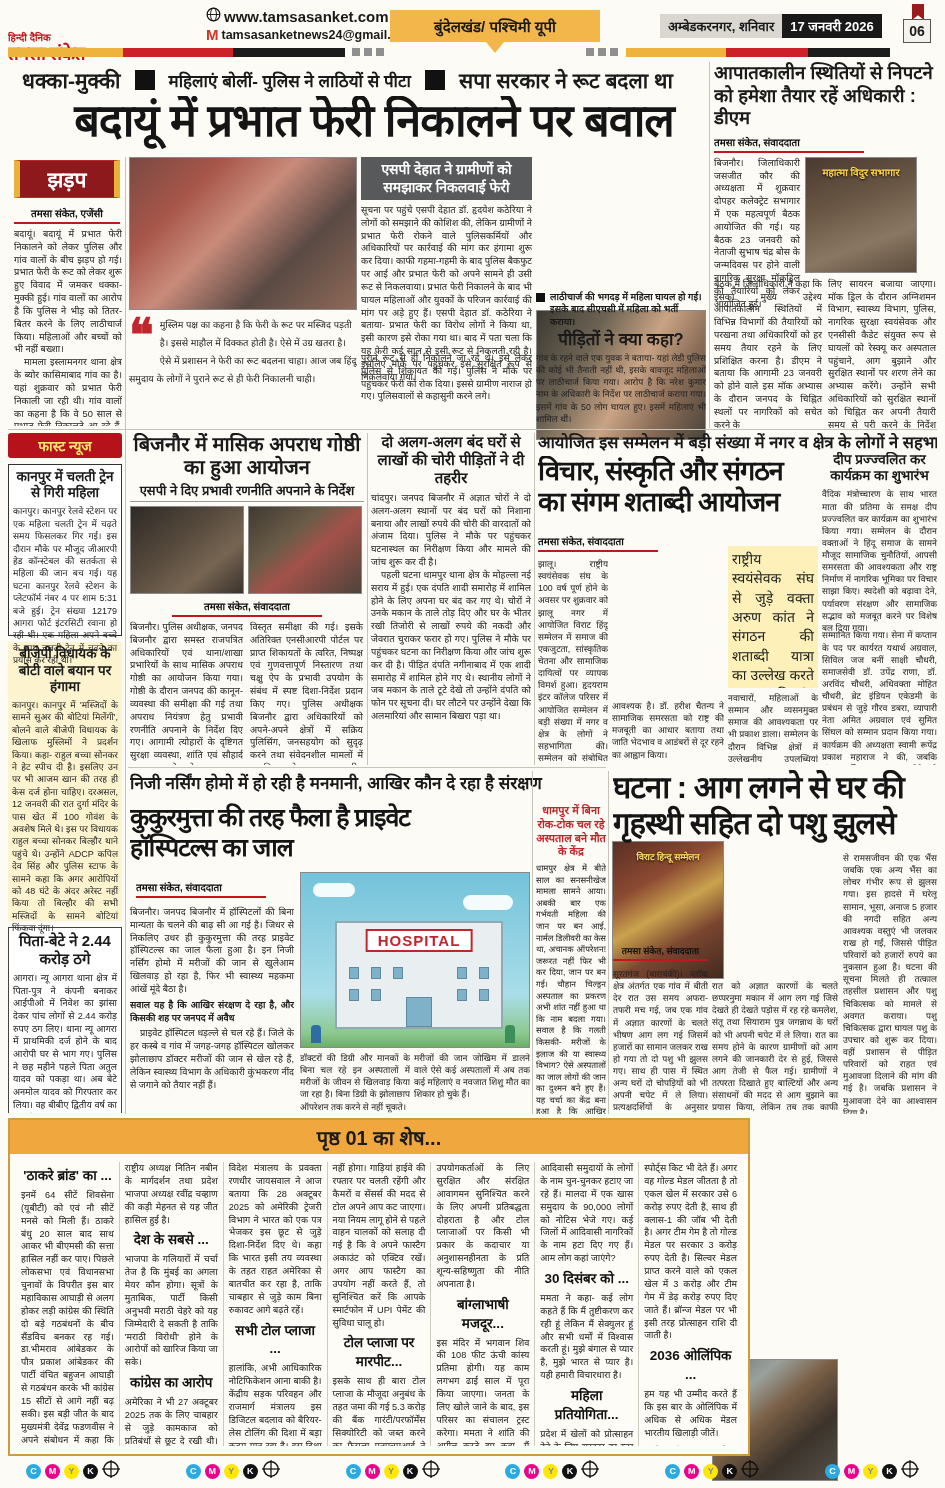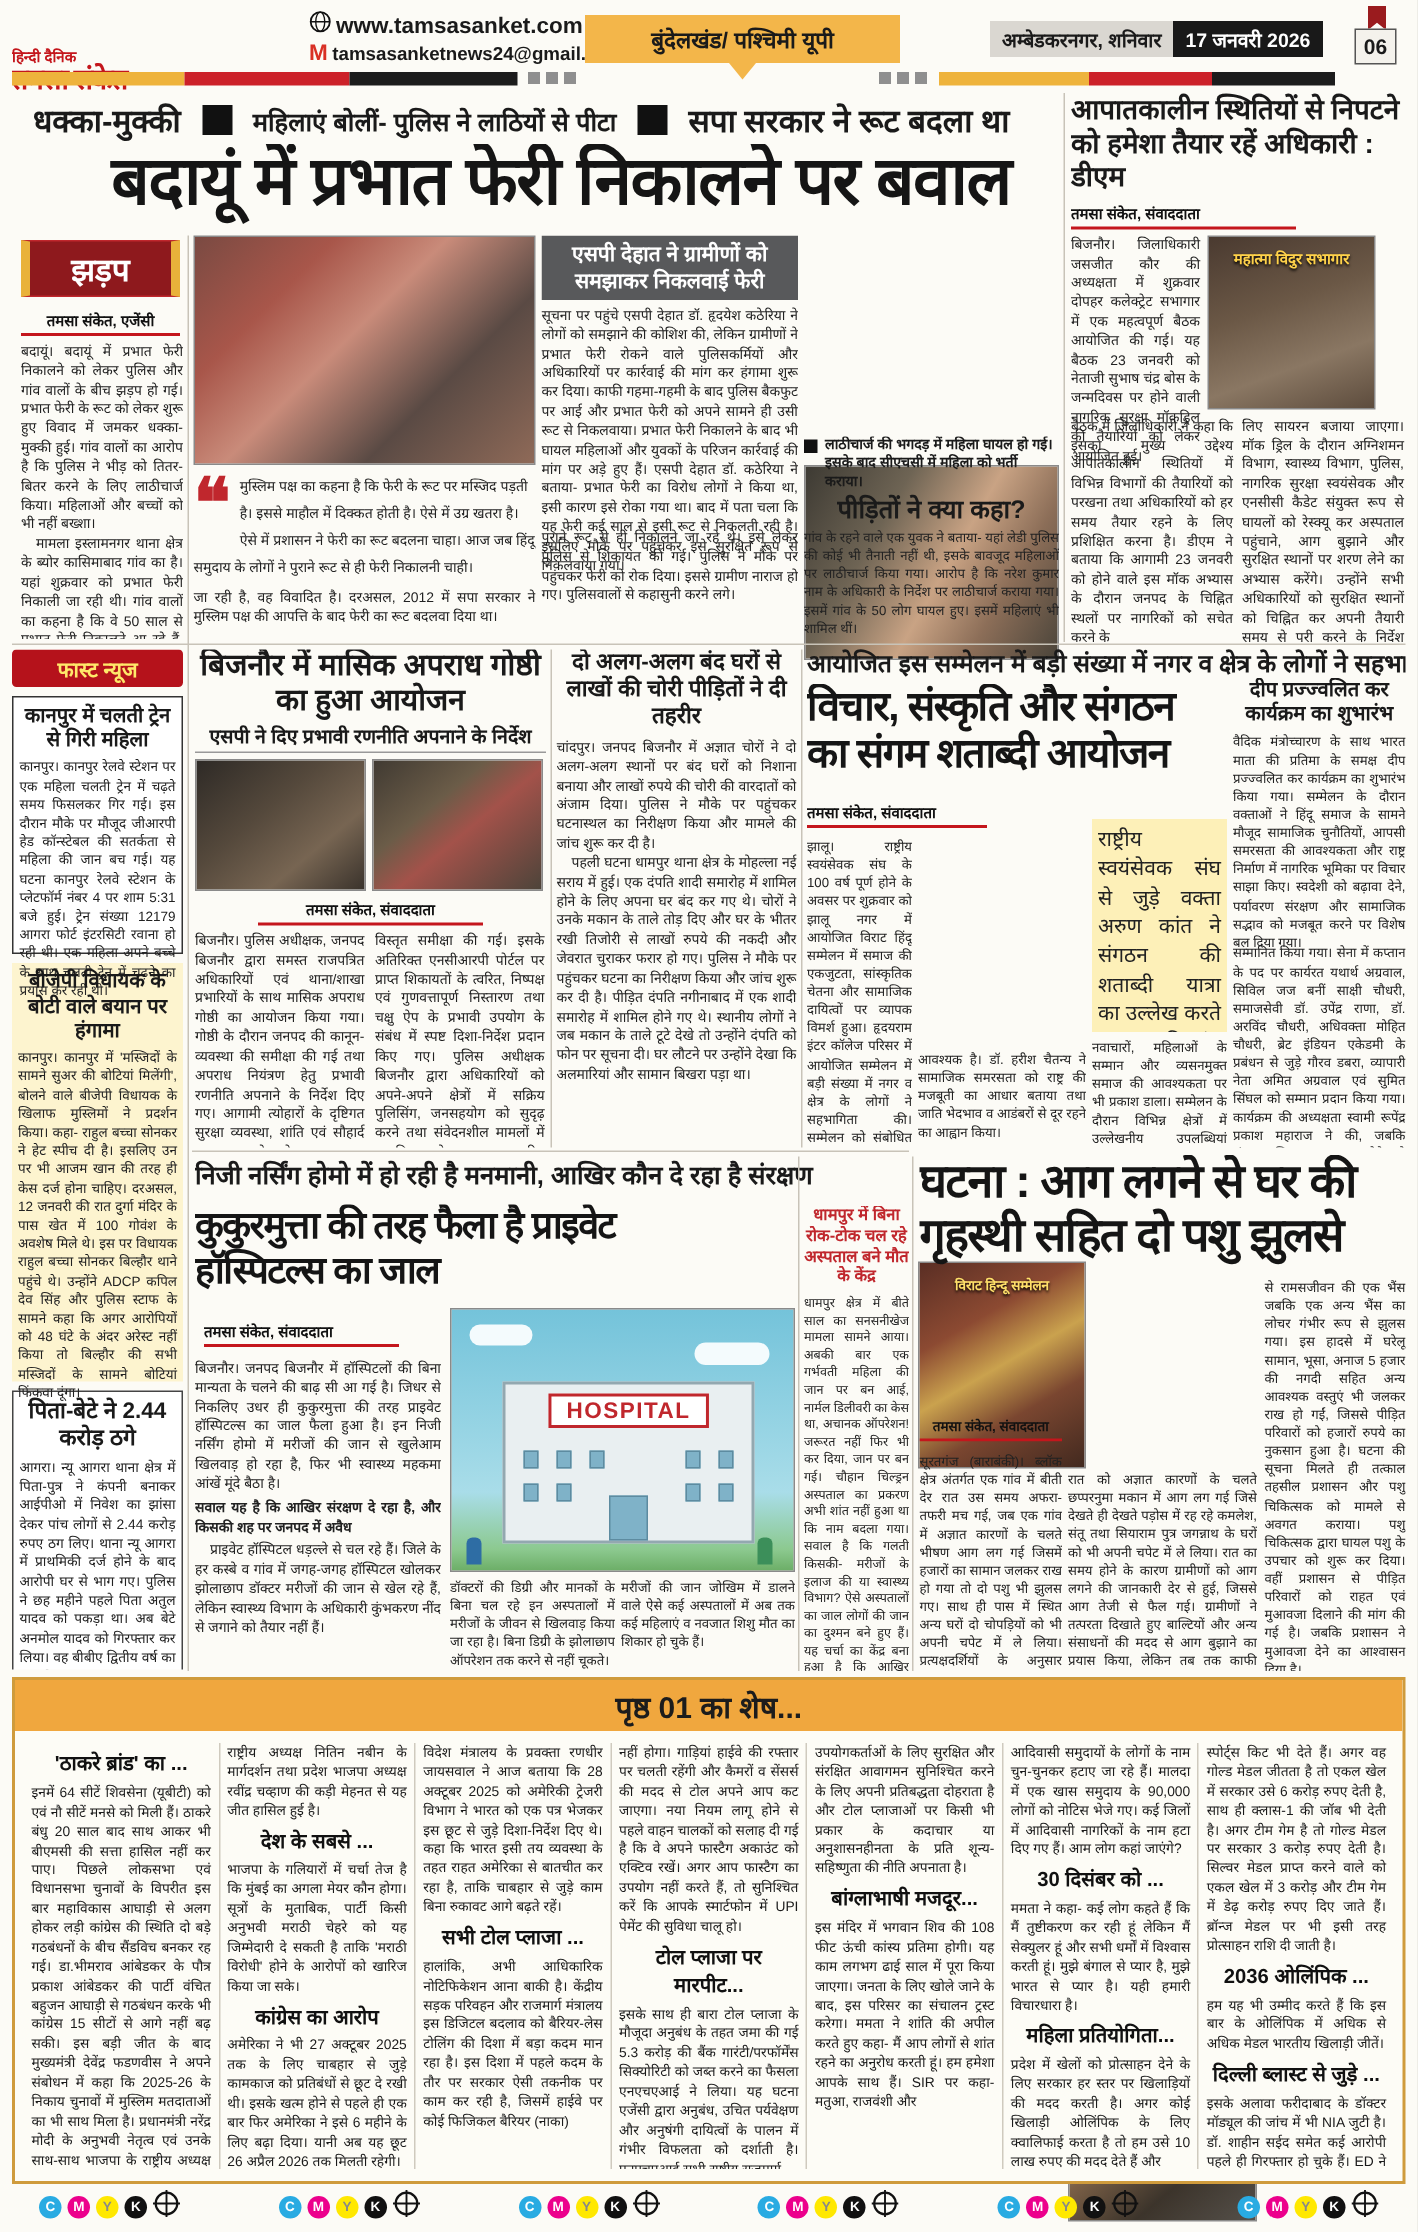--- a/index.html
+++ b/index.html
@@ -115,21 +115,20 @@
     <p>बदायूं। बदायूं में प्रभात फेरी निकालने को लेकर पुलिस और गांव वालों के बीच झड़प हो गई। प्रभात फेरी के रूट को लेकर शुरू हुए विवाद में जमकर धक्का-मुक्की हुई। गांव वालों का आरोप है कि पुलिस ने भीड़ को तितर-बितर करने के लिए लाठीचार्ज किया। महिलाओं और बच्चों को भी नहीं बख्शा।</p>
     <p>मामला इस्लामनगर थाना क्षेत्र के ब्योर कासिमाबाद गांव का है। यहां शुक्रवार को प्रभात फेरी निकाली जा रही थी। गांव वालों का कहना है कि वे 50 साल से प्रभात फेरी निकालते आ रहे हैं, लेकिन आज पुलिस ने इसे रास्ते में ही रोक दिया। कहने लगे कि जिस रास्ते से फेरी निकाली</p>
   </div>
   <div class="vrule" style="left:125px; top:157px; height:957px;"></div>
 
   <div class="abs photo" style="left:129px; top:157px; width:228px; height:153px; background:linear-gradient(135deg,#7a4a42 0%,#a8564a 25%,#c98b7a 45%,#5a4a44 70%,#8f6a58 100%);"></div>
   <div class="abs" style="left:129px; top:314px; width:228px; height:74px;">
     <span class="quote-mark">❝</span>
     <span class="bt" style="font-size:9.4px;">मुस्लिम पक्ष का कहना है कि फेरी के रूट पर मस्जिद पड़ती है। इससे माहौल में दिक्कत होती है। ऐसे में उग्र खतरा है। ऐसे में प्रशासन ने फेरी का रूट बदलना चाहा। आज जब हिंदू समुदाय के लोगों ने पुराने रूट से ही फेरी निकालनी चाही।</span>
   </div>
-  <div class="abs bt" style="left:129px; top:392px; width:228px; height:34px;">जा रही है, वह विवादित है। दरअसल, 2012 में सपा सरकार ने मुस्लिम पक्ष की आपत्ति के बाद फेरी का रूट बदलवा दिया था।</div>
 
   <div class="abs" style="left:361px; top:157px; width:171px; height:270px;">
     <div class="gray-box-title">एसपी देहात ने ग्रामीणों को समझाकर निकलवाई फेरी</div>
     <div class="bt" style="margin-top:4px; height:142px;">सूचना पर पहुंचे एसपी देहात डॉ. हृदयेश कठेरिया ने लोगों को समझाने की कोशिश की, लेकिन ग्रामीणों ने प्रभात फेरी रोकने वाले पुलिसकर्मियों और अधिकारियों पर कार्रवाई की मांग कर हंगामा शुरू कर दिया। काफी गहमा-गहमी के बाद पुलिस बैकफुट पर आई और प्रभात फेरी को अपने सामने ही उसी रूट से निकलवाया। प्रभात फेरी निकालने के बाद भी घायल महिलाओं और युवकों के परिजन कार्रवाई की मांग पर अड़े हुए हैं। एसपी देहात डॉ. कठेरिया ने बताया- प्रभात फेरी का विरोध लोगों ने किया था, इसी कारण इसे रोका गया था। बाद में पता चला कि यह फेरी कई साल से इसी रूट से निकलती रही है। इसलिए मौके पर पहुंचकर इसे सुरक्षित रूप से निकलवाया गया।</div>
     <div class="bt" style="margin-top:6px; height:74px;">पुराने रूट से ही निकालने जा रहे थे। इसे लेकर पुलिस से शिकायत की गई। पुलिस ने मौके पर पहुंचकर फेरी को रोक दिया। इससे ग्रामीण नाराज हो गए। पुलिसवालों से कहासुनी करने लगे।</div>
   </div>
 
   <div class="abs photo" style="left:536px; top:157px; width:170px; height:130px; background:linear-gradient(120deg,#3d3a33 0%,#6e6454 30%,#c9a384 55%,#8c6e58 75%,#4a443a 100%);"></div>
   <div class="abs" style="left:536px; top:291px; width:170px; height:34px; display:flex;">
     <span class="caption-sq"></span>
@@ -242,21 +241,21 @@
   <div class="vrule" style="left:608px; top:771px; height:343px;"></div>
 
   <div class="abs headline-xl" style="left:613px; top:770px; width:325px; height:78px; font-size:31px; line-height:1.15;">घटना : आग लगने से घर की गृहस्थी सहित दो पशु झुलसे</div>
   <div class="abs photo" style="left:613px; top:852px; width:95px; height:86px; background:linear-gradient(130deg,#6f7d5a 0%,#8a9168 30%,#4a4238 55%,#7d8a66 80%,#5c5a42 100%);"></div>
   <div class="abs photo" style="left:712px; top:852px; width:126px; height:122px; background:linear-gradient(140deg,#6d7470 0%,#9aa19c 25%,#7a5f46 45%,#3c342b 70%,#55504a 100%);"></div>
   <div class="abs byline center" style="left:613px; top:944px; width:95px; font-size:9px;">तमसा संकेत, संवाददाता</div>
   <div class="abs bt" style="left:613px; top:968px; width:95px; height:146px; font-size:8.8px;">सूरतगंज (बाराबंकी)। ब्लॉक क्षेत्र अंतर्गत एक गांव में बीती देर रात उस समय अफरा-तफरी मच गई, जब एक गांव में अज्ञात कारणों के चलते भीषण आग लग गई जिसमें हजारों का सामान जलकर राख हो गया तो दो पशु भी झुलस गए। साथ ही पास में स्थित अन्य घरों दो चोपड़ियों को भी अपनी चपेट में ले लिया। प्रत्यक्षदर्शियों के अनुसार सूरतगंज ब्लॉक क्षेत्र अंतर्गत क्योटली के झंडा पर गांव निवासी रामसजीवन के घर में गुरुवार की देर</div>
   <div class="abs bt" style="left:712px; top:980px; width:126px; height:134px; font-size:8.8px;">रात को अज्ञात कारणों के चलते छप्परनुमा मकान में आग लग गई जिसे देखते ही देखते पड़ोस में रह रहे कमलेश, संतू तथा सियाराम पुत्र जगन्नाथ के घरों को भी अपनी चपेट में ले लिया। रात का समय होने के कारण ग्रामीणों को आग लगने की जानकारी देर से हुई, जिससे आग तेजी से फैल गई। ग्रामीणों ने तत्परता दिखाते हुए बाल्टियों और अन्य संसाधनों की मदद से आग बुझाने का प्रयास किया, लेकिन तब तक काफी नुकसान हो चुका था। आग की चपेट में आने</div>
   <div class="abs bt" style="left:843px; top:852px; width:94px; height:262px; font-size:8.8px;">से रामसजीवन की एक भैंस जबकि एक अन्य भैंस का लोचर गंभीर रूप से झुलस गया। इस हादसे में घरेलू सामान, भूसा, अनाज 5 हजार की नगदी सहित अन्य आवश्यक वस्तुएं भी जलकर राख हो गईं, जिससे पीड़ित परिवारों को हजारों रुपये का नुकसान हुआ है। घटना की सूचना मिलते ही तत्काल तहसील प्रशासन और पशु चिकित्सक को मामले से अवगत कराया। पशु चिकित्सक द्वारा घायल पशु के उपचार को शुरू कर दिया। वहीं प्रशासन से पीड़ित परिवारों को राहत एवं मुआवजा दिलाने की मांग की गई है। जबकि प्रशासन ने मुआवजा देने का आश्वासन दिया है।</div>
 
-  <div class="abs" style="left:8px; top:1118px; width:929px; height:338px; border:2px solid #cf9b3c; background:#fdfcf6;">
+  <div class="abs" style="left:8px; top:1118px; width:742px; height:338px; border:2px solid #cf9b3c; background:#fdfcf6;">
     <div style="height:34px; background:#f0a73e; display:flex; align-items:center; justify-content:center; font-weight:900; font-size:20px; color:#1c1c1c;">पृष्ठ 01 का शेष...</div>
     <div style="display:flex; padding:8px 6px; height:300px;">
       <div class="bottom-col">
         <div class="sub-h">'ठाकरे ब्रांड' का ...</div>
         <div>इनमें 64 सीटें शिवसेना (यूबीटी) को एवं नौ सीटें मनसे को मिली हैं। ठाकरे बंधु 20 साल बाद साथ आकर भी बीएमसी की सत्ता हासिल नहीं कर पाए। पिछले लोकसभा एवं विधानसभा चुनावों के विपरीत इस बार महाविकास आघाड़ी से अलग होकर लड़ी कांग्रेस की स्थिति दो बड़े गठबंधनों के बीच सैंडविच बनकर रह गई। डा.भीमराव आंबेडकर के पौत्र प्रकाश आंबेडकर की पार्टी वंचित बहुजन आघाड़ी से गठबंधन करके भी कांग्रेस 15 सीटों से आगे नहीं बढ़ सकी। इस बड़ी जीत के बाद मुख्यमंत्री देवेंद्र फडणवीस ने अपने संबोधन में कहा कि 2025-26 के निकाय चुनावों में मुस्लिम मतदाताओं का भी साथ मिला है। प्रधानमंत्री नरेंद्र मोदी के अनुभवी नेतृत्व एवं उनके साथ-साथ भाजपा के राष्ट्रीय अध्यक्ष जेपी नड्डा एवं केंद्रीय गृहमंत्री अमित शाह तथा कार्यकारी</div>
       </div>
       <div class="bottom-col">
         <div>राष्ट्रीय अध्यक्ष नितिन नबीन के मार्गदर्शन तथा प्रदेश भाजपा अध्यक्ष रवींद्र चव्हाण की कड़ी मेहनत से यह जीत हासिल हुई है।</div>
         <div class="sub-h">देश के सबसे ...</div>
         <div>भाजपा के गलियारों में चर्चा तेज है कि मुंबई का अगला मेयर कौन होगा। सूत्रों के मुताबिक, पार्टी किसी अनुभवी मराठी चेहरे को यह जिम्मेदारी दे सकती है ताकि 'मराठी विरोधी' होने के आरोपों को खारिज किया जा सके।</div>

